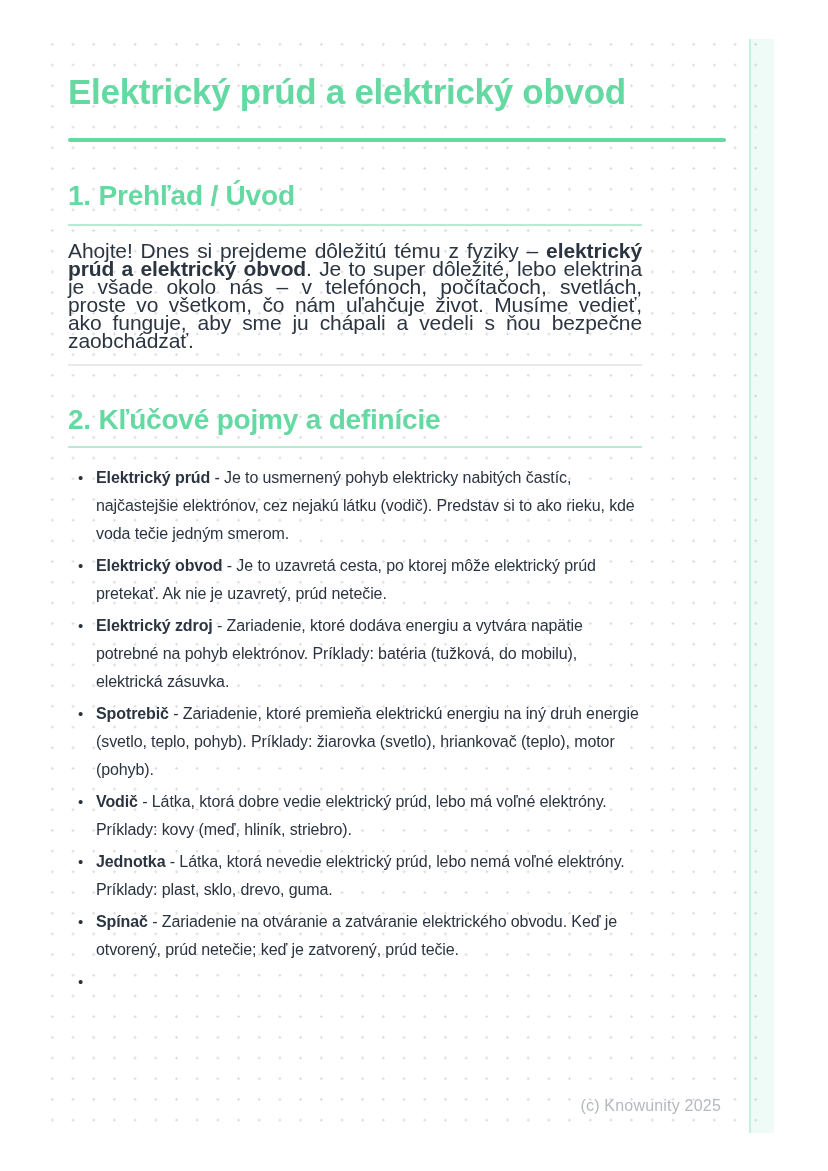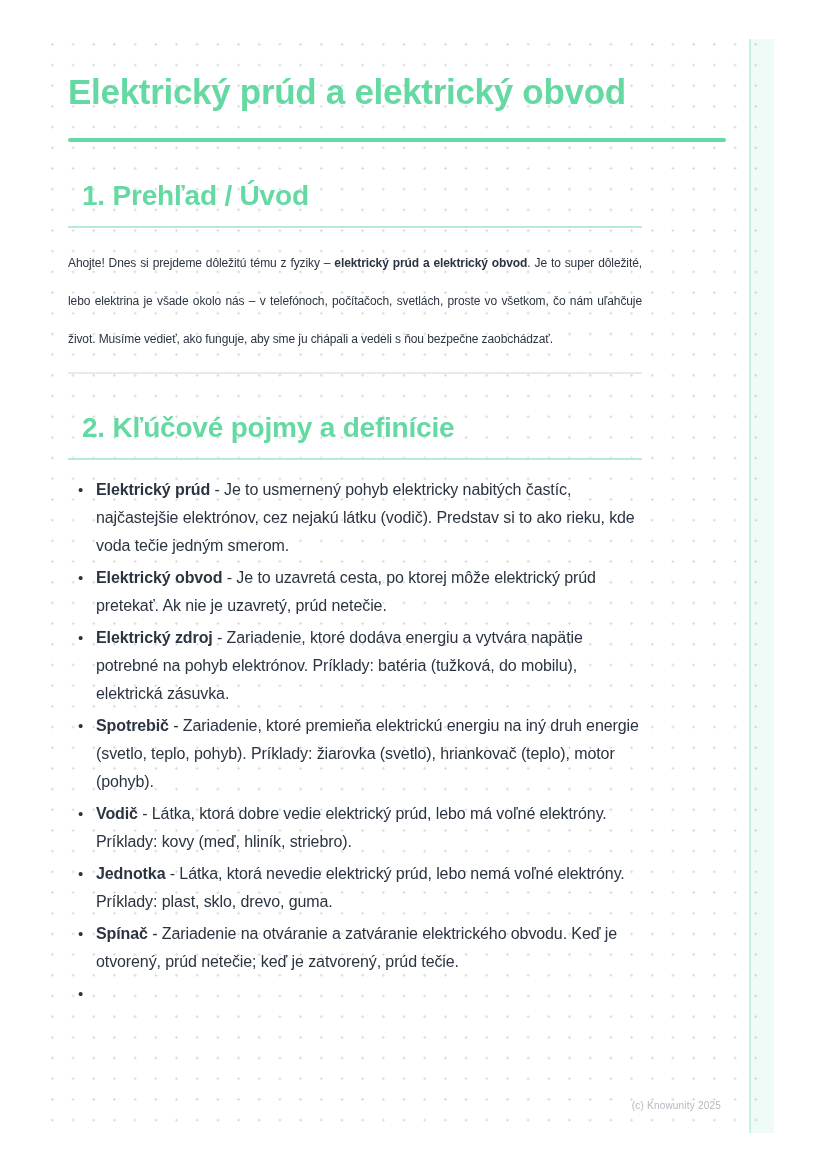--- a/index.html
+++ b/index.html
@@ -43,38 +43,38 @@
     letter-spacing: -0.3px;
     color: #65d9a2;
   }
   .title-rule {
     width: 658px; height: 4px;
     margin-top: 22px;
     background: #65d9a2;
     border-radius: 2px;
   }
   h2 {
-    margin: 14px;
+    margin: 0;
     font-size: 28px;
     line-height: 32px;
     font-weight: 700;
     letter-spacing: -0.2px;
     color: #65d9a2;
   }
   .h2-first { margin-top: 38px; }
   .h2-rule {
     width: 574px; height: 2px;
     margin-top: 12px;
     background: #b7ecd4;
   }
   .h2-rule-2 { margin-top: 10px; }
   .para {
     margin: 16px 0 12px 0;
-    font-size: 12px;
-    line-height: 38px;
+    font-size: 21px;
+    line-height: 18px;
     text-align: justify;
     letter-spacing: -0.1px;
   }
   .para b, .li-text b { font-weight: 700; }
   .soft-rule {
     width: 574px; height: 2px;
     margin-top: 14px;
     background: #e9e9ec;
   }
   .h2-second { margin-top: 38px; }
@@ -99,21 +99,21 @@
   }
   ul.terms .dot {
     position: absolute;
     left: 10px; top: 0;
     font-size: 15px;
   }
   .footer {
     position: absolute;
     top: 1099px;
     right: 53px;
-    font-size: 10px;
+    font-size: 16px;
     line-height: 14px;
     color: #b4b8bf;
     letter-spacing: 0.2px;
   }
 </style>
 </head>
 <body>
 
 <div class="page">
   <div class="dot-field"></div>

